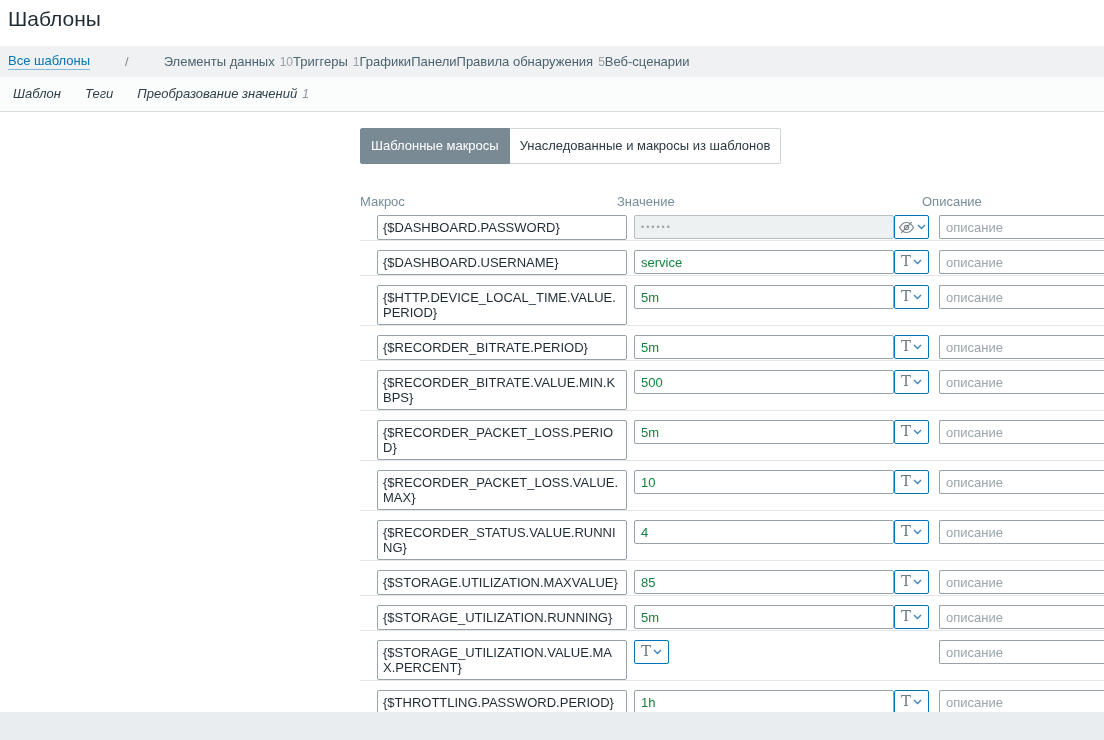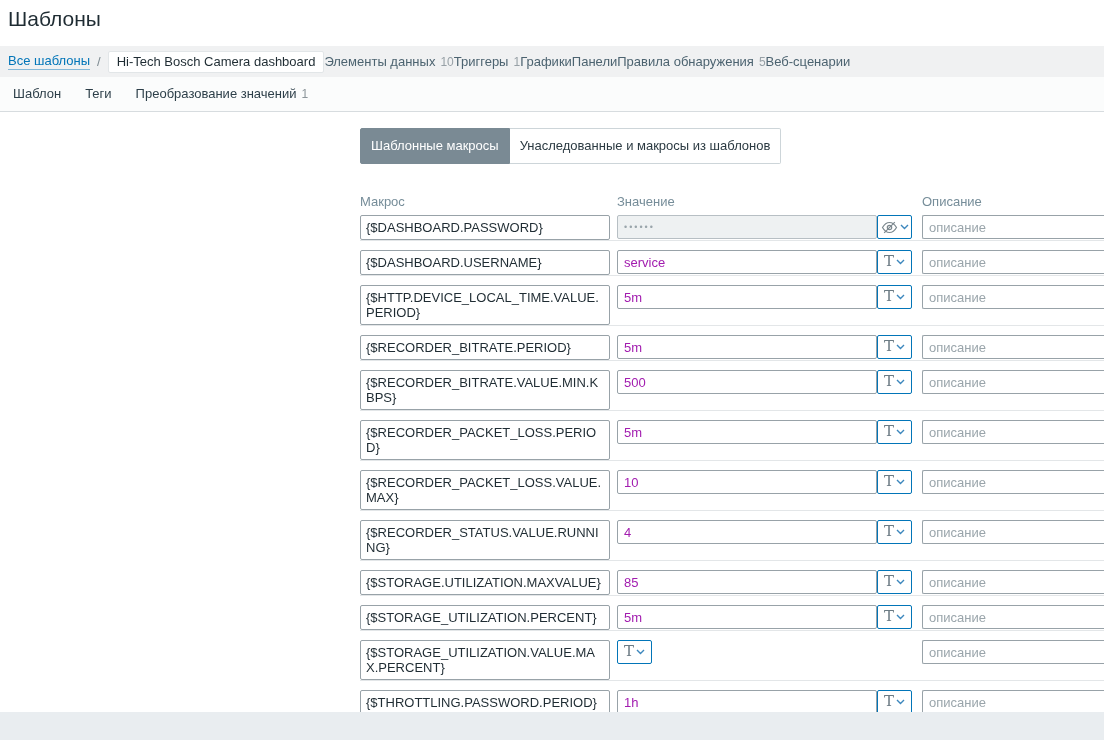--- a/index.html
+++ b/index.html
@@ -9,40 +9,40 @@
     font-family:"Liberation Sans", sans-serif; font-size:13px; color:#1f2c33;
     background:#fff;
   }
   
   .page-header { height:46px; padding:7px 0 0 8px; background:#fff; }
   .page-header h1 { margin:0; font-size:21px; font-weight:400; color:#1f2c33; }
 
   
   .nav1 {
     height:31px; background:#f0f1f2; display:flex; align-items:center;
-    padding:0 8px; white-space:nowrap;
+    padding:0 8px; white-space:nowrap;gap:28px;
   }
   .bc-link {
     color:#0275b8; text-decoration:none; cursor:pointer;
     border-bottom:1px solid rgba(2,117,184,.45); padding-bottom:1px;
   }
   .bc-sep { color:#7d8a91; margin:0 7px; }
   .bc-current {
     background:#fff; border:1px solid #e2e6e8; border-radius:2px;
     padding:2px 8px 3px; color:#1f2c33; cursor:pointer;
   }
   .nav-item { color:#4c6370; text-decoration:none; cursor:pointer; }
   .nav-count { color:#97a0a6; margin-left:5px; font-size:12px; }
 
   
   .tabbar {
     height:35px; background:#fbfcfc; border-bottom:1px solid #d7dcdf;
     display:flex; padding-left:1px; white-space:nowrap;
   }
-  .tab { position:relative; padding:9px 12px 0; cursor:pointer; }
+  .tab { position:relative; padding:9px 12px 0; cursor:pointer;font-style:italic; }
   .tab-label { color:#2d3f49; }
   .tab-count { color:#8c959a; margin-left:5px; font-size:12px; }
   .tab.active::after {
     content:""; position:absolute; left:0; right:0; bottom:-1px; height:4px;
     background:#0271b5;
   }
 
   
   .content { height:600px; padding:16px 0 0 360px; background:#fff; }
 
@@ -62,30 +62,30 @@
 
   .col-headers { display:flex; color:#768d99; margin:22px 0 6px; }
   .h-macro { width:257px; }
   .h-value { width:305px; }
   .h-desc  { flex:1; }
 
   .macro-row {
     display:flex; align-items:flex-start;
     border-bottom:1px solid #e3e6e8; margin-bottom:9px;
   }
-  .cell-macro { width:250px; margin-right:7px; }
+  .cell-macro { width:250px; margin-right:7px;margin-left:17px; }
   .macro-box {
     width:250px; min-height:24px; border:1px solid #98a2a8; border-radius:2px;
     background:#fff; padding:4px 5px; line-height:15px;
     word-break:break-all; font-size:13px; color:#1f2c33; cursor:text;
   }
   .cell-value { width:295px; display:flex; margin-right:10px; }
   .value-input {
     width:260px; height:24px; border:1px solid #98a2a8; border-radius:2px;
-    padding:0 6px; font-size:13px; color:#a21caf;
+    padding:0 6px; font-size:13px; color:#15803d;
     font-family:"Liberation Sans", sans-serif; outline:none;
   }
   .value-input.secret {
     background:#eef1f2; border-color:#b7bfc4; color:#9aa5ab;
     font-size:9px; letter-spacing:2px;
   }
   .type-btn {
     width:35px; height:24px; margin-left:0; border:1px solid #0275b8;
     border-radius:2px; background:#fff; display:flex; align-items:center;
     justify-content:center; gap:2px; padding:0; cursor:pointer;
@@ -116,21 +116,20 @@
 </head>
 <body>
 
 <div class="page-header">
   <h1>Шаблоны</h1>
 </div>
 
 <nav class="nav1">
   <a class="bc-link">Все шаблоны</a>
   <span class="bc-sep">/</span>
-  <span class="bc-current">Hi-Tech Bosch Camera dashboard</span>
   <span id="bc-items" style="display:flex;align-items:center;">
       <a class="nav-item"><span class="nav-label">Элементы данных</span><span class="nav-count">10</span></a>
       <a class="nav-item"><span class="nav-label">Триггеры</span><span class="nav-count">1</span></a>
       <a class="nav-item"><span class="nav-label">Графики</span></a>
       <a class="nav-item"><span class="nav-label">Панели</span></a>
       <a class="nav-item"><span class="nav-label">Правила обнаружения</span><span class="nav-count">5</span></a>
       <a class="nav-item"><span class="nav-label">Веб-сценарии</span></a>
     </span>
 </nav>
 
@@ -287,21 +286,21 @@
             <span class="t-glyph">T</span>
             <svg width="9" height="6" viewBox="0 0 9 6">
               <polyline points="1,1 4.5,4.5 8,1" fill="none" stroke="#3c87bd" stroke-width="1.4"></polyline>
             </svg>
           </button>
         </div>
         <div class="cell-desc"><input class="desc-input" type="text" placeholder="описание" style=""></div>
       </div>
       <div class="macro-row">
         <div class="cell-macro">
-          <div class="macro-box">{$STORAGE_UTILIZATION.PERCENT}</div>
+          <div class="macro-box">{$STORAGE_UTILIZATION.RUNNING}</div>
         </div>
         <div class="cell-value">
           <input class="value-input" type="text" value="5m" style="">
           <button class="type-btn">
             <span class="t-glyph">T</span>
             <svg width="9" height="6" viewBox="0 0 9 6">
               <polyline points="1,1 4.5,4.5 8,1" fill="none" stroke="#3c87bd" stroke-width="1.4"></polyline>
             </svg>
           </button>
         </div>

